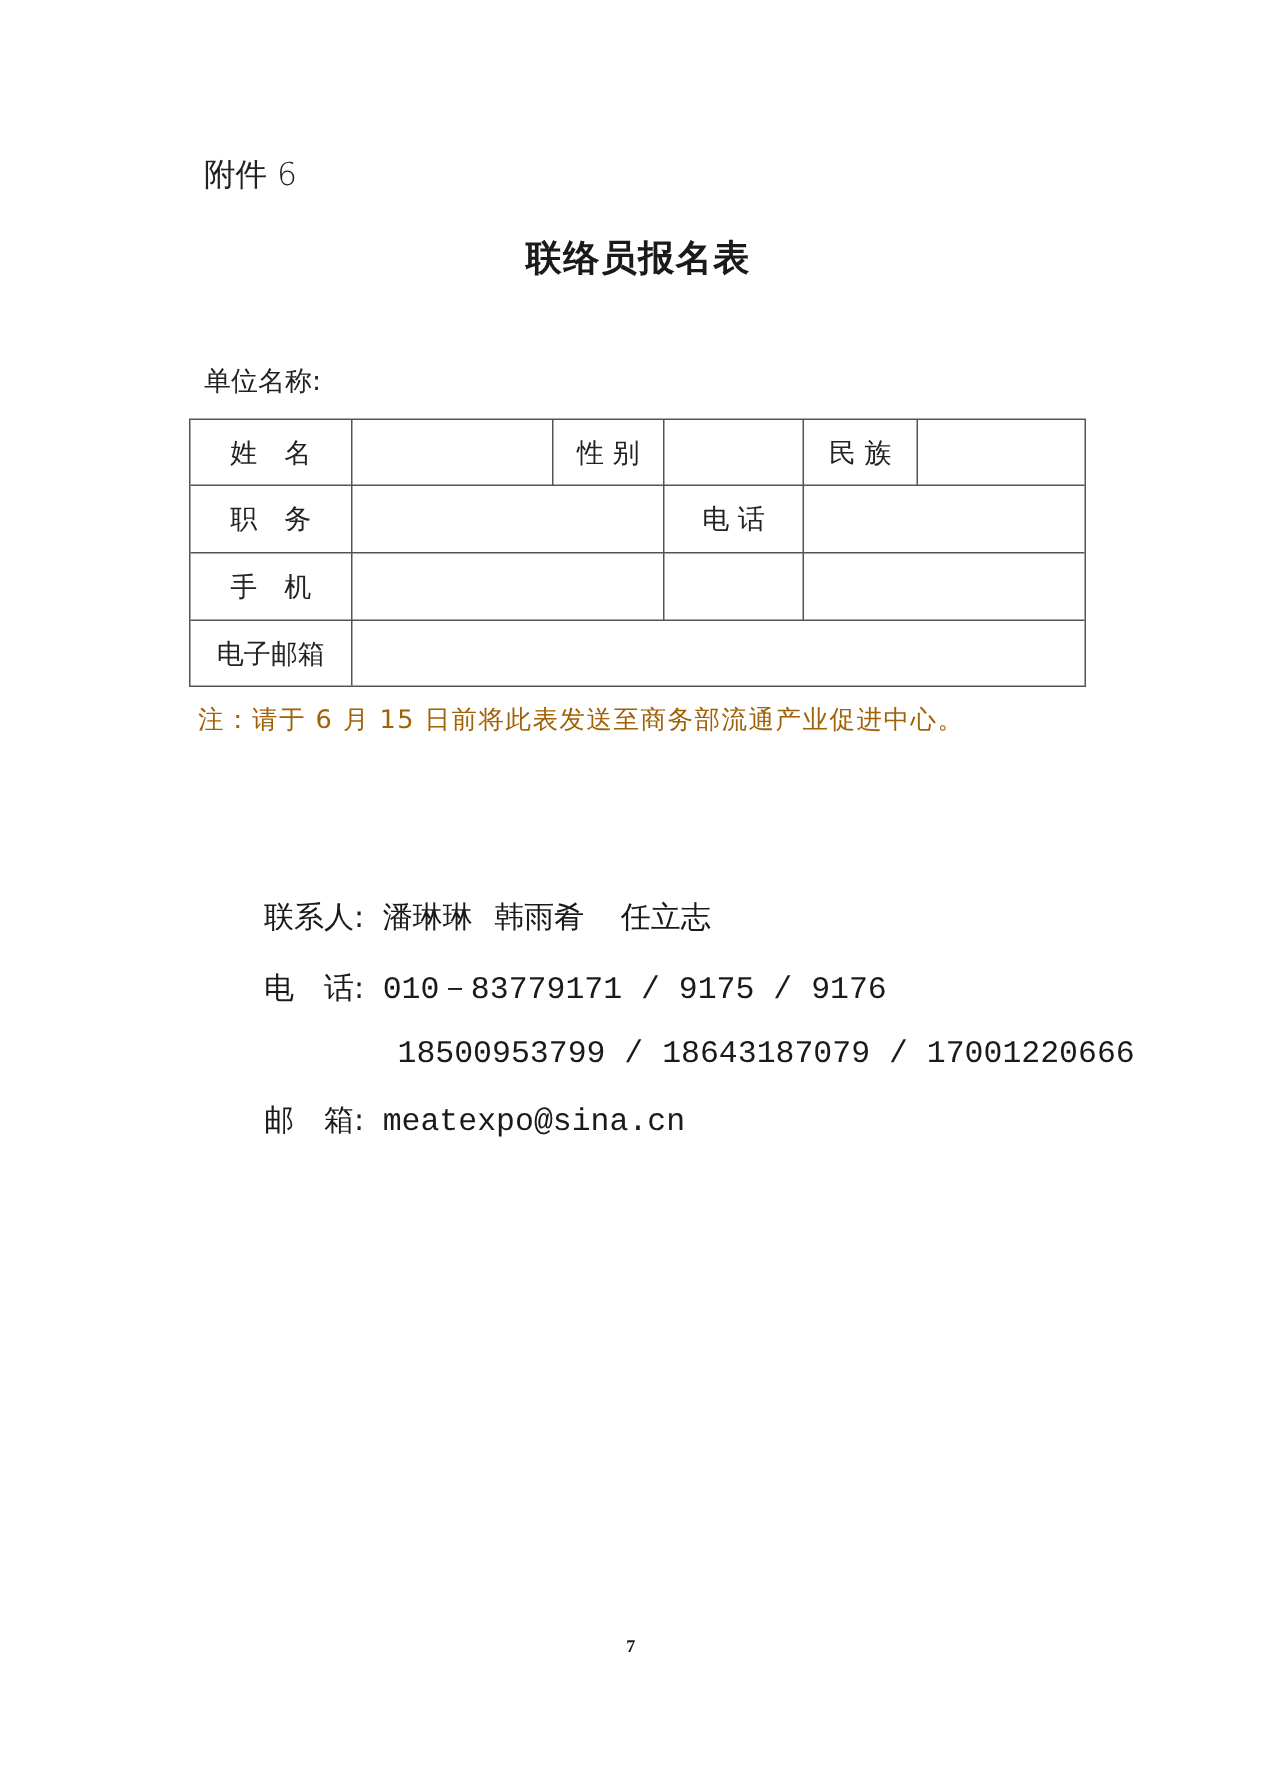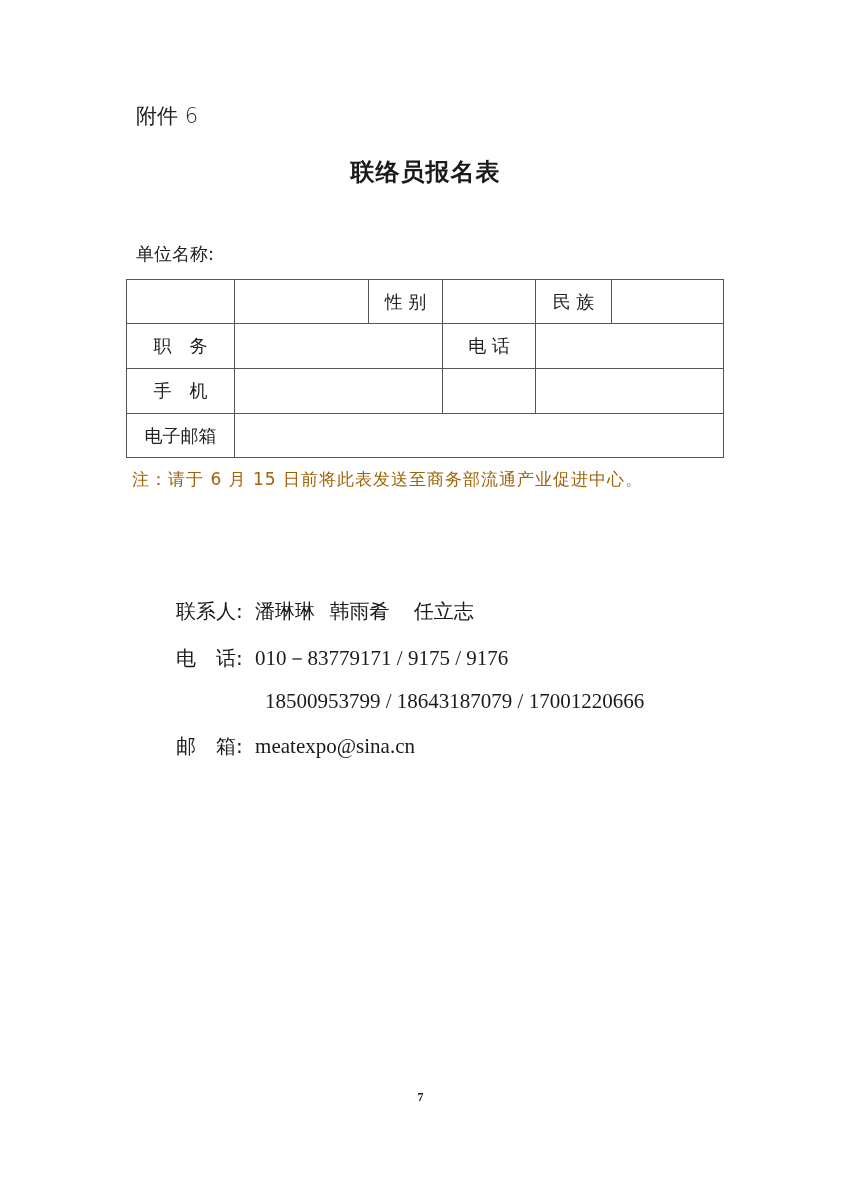--- a/index.html
+++ b/index.html
@@ -13,21 +13,21 @@
   .unit { left: 136px; top: 242px; font-size: 18px; font-family: "DejaVu Sans", sans-serif; color:#222; }
   .tbl { position: absolute; left: 126px; top: 279px; width: 598px; height: 179px; border: 1.5px solid #555; box-sizing: border-box; }
   .hl { position: absolute; height: 0; border-top: 1.5px solid #555; }
   .vl { position: absolute; width: 0; border-left: 1.5px solid #555; }
   .cell-label { position: absolute; display: flex; align-items: center; justify-content: center;
                 font-size: 18px; font-family: "DejaVu Sans", sans-serif; color: #222; }
   .note { left: 132px; top: 468px; font-size: 17px; font-family: "DejaVu Sans", sans-serif; letter-spacing: 1px; color:#a16207; }
   .contact { font-size: 20px; color: #1a1a1a; }
   .c-label { font-family: "DejaVu Sans", sans-serif; }
   .c-val-cn { font-family: "DejaVu Sans", sans-serif; }
-  .c-val { font-family: Liberation Serif, serif; font-size: 21px; }
+  .c-val { font-family: Liberation Mono, monospace; font-size: 21px; }
   .pageno { left: 0; width: 841px; top: 1090px; text-align: center; font-size: 12px; font-family: "Liberation Serif", serif; font-weight: bold; }
 </style>
 </head>
 <body>
 
 <div class="abs attach">附件 6</div>
 <div class="abs title"><span>联络员报名表</span></div>
 <div class="abs unit">单位名称:</div>
 
 <div class="tbl">
@@ -35,20 +35,21 @@
   <div class="hl" style="left:0;width:596px;top:43px;"></div>
   <div class="hl" style="left:0;width:596px;top:88px;"></div>
   <div class="hl" style="left:0;width:596px;top:133px;"></div>
 
   <div class="vl" style="left:107px;top:0;height:177px;"></div>
   <div class="vl" style="left:241px;top:0;height:44px;"></div>
   <div class="vl" style="left:315px;top:0;height:134px;"></div>
   <div class="vl" style="left:408px;top:0;height:134px;"></div>
   <div class="vl" style="left:484px;top:0;height:44px;"></div>
 
+  <div class="cell-label" style="left:0;top:0;width:107px;height:43px;">姓　名</div>
   <div class="cell-label" style="left:108px;top:0;width:133px;height:43px;"></div>
   <div class="cell-label" style="left:242px;top:0;width:73px;height:43px;">性 别</div>
   <div class="cell-label" style="left:316px;top:0;width:92px;height:43px;"></div>
   <div class="cell-label" style="left:409px;top:0;width:75px;height:43px;">民 族</div>
   <div class="cell-label" style="left:485px;top:0;width:111px;height:43px;"></div>
 
   <div class="cell-label" style="left:0;top:44px;width:107px;height:44px;">职　务</div>
   <div class="cell-label" style="left:108px;top:44px;width:207px;height:44px;"></div>
   <div class="cell-label" style="left:316px;top:44px;width:92px;height:44px;">电 话</div>
   <div class="cell-label" style="left:409px;top:44px;width:187px;height:44px;"></div>

